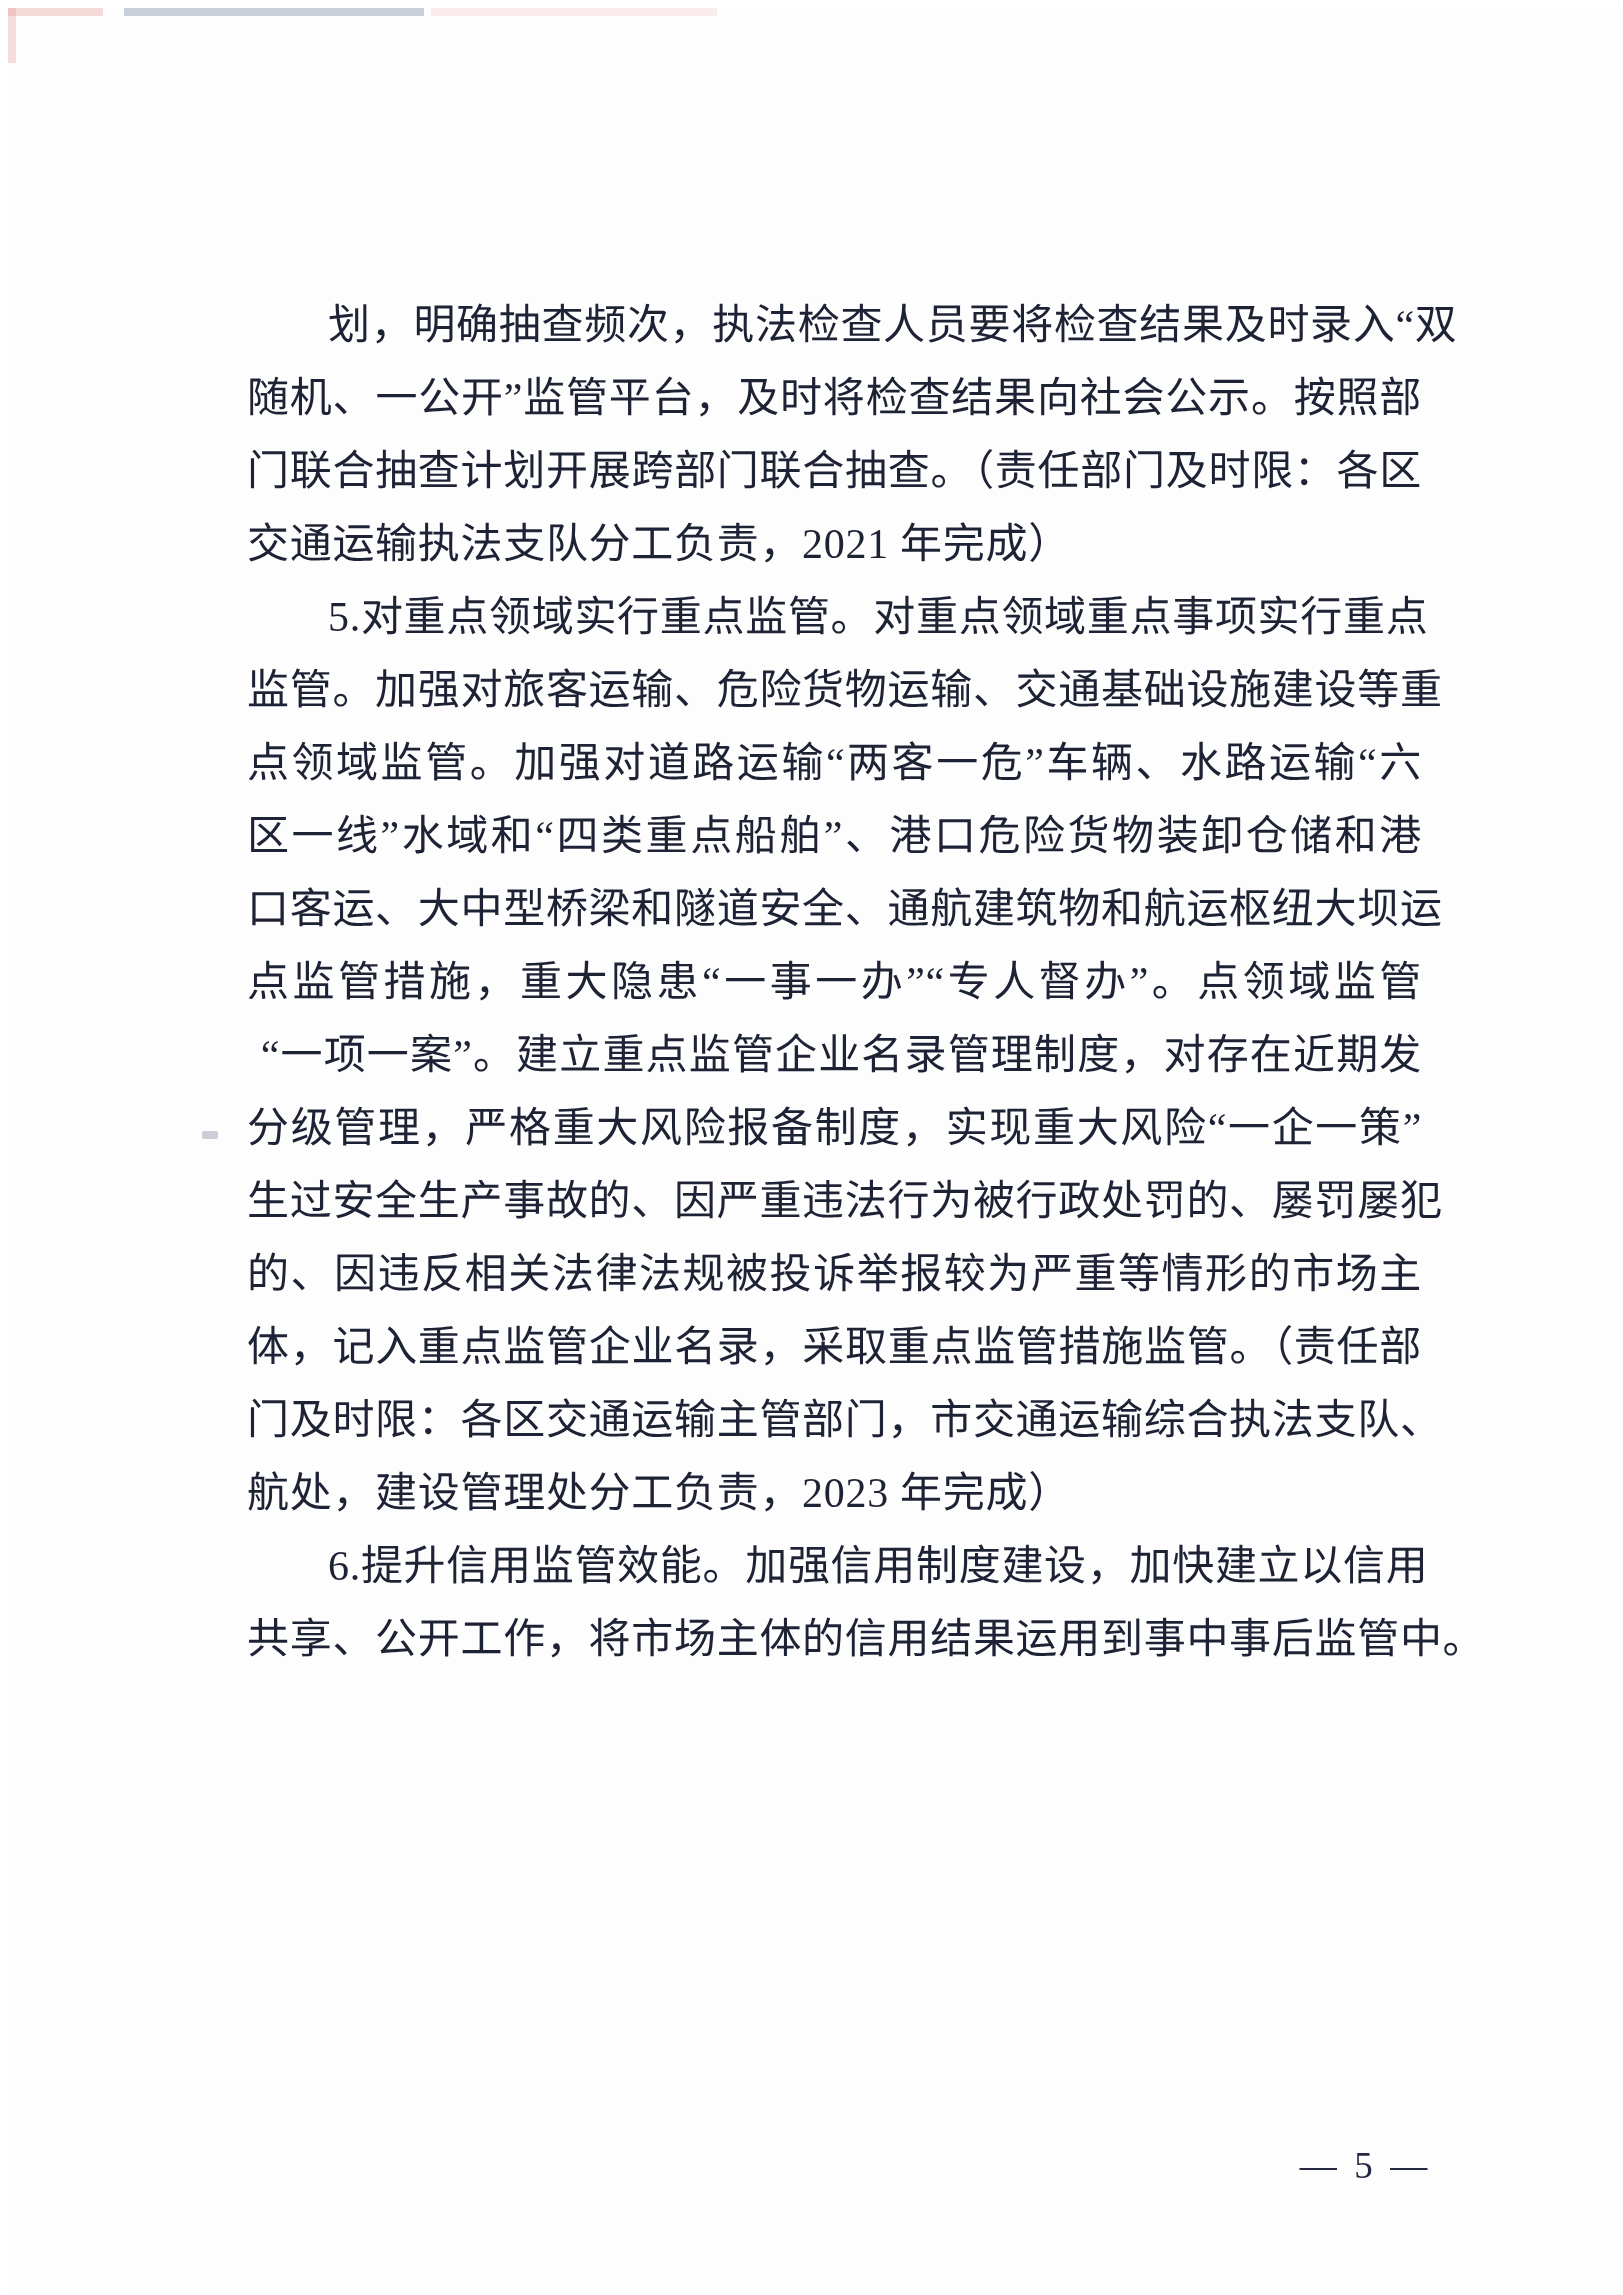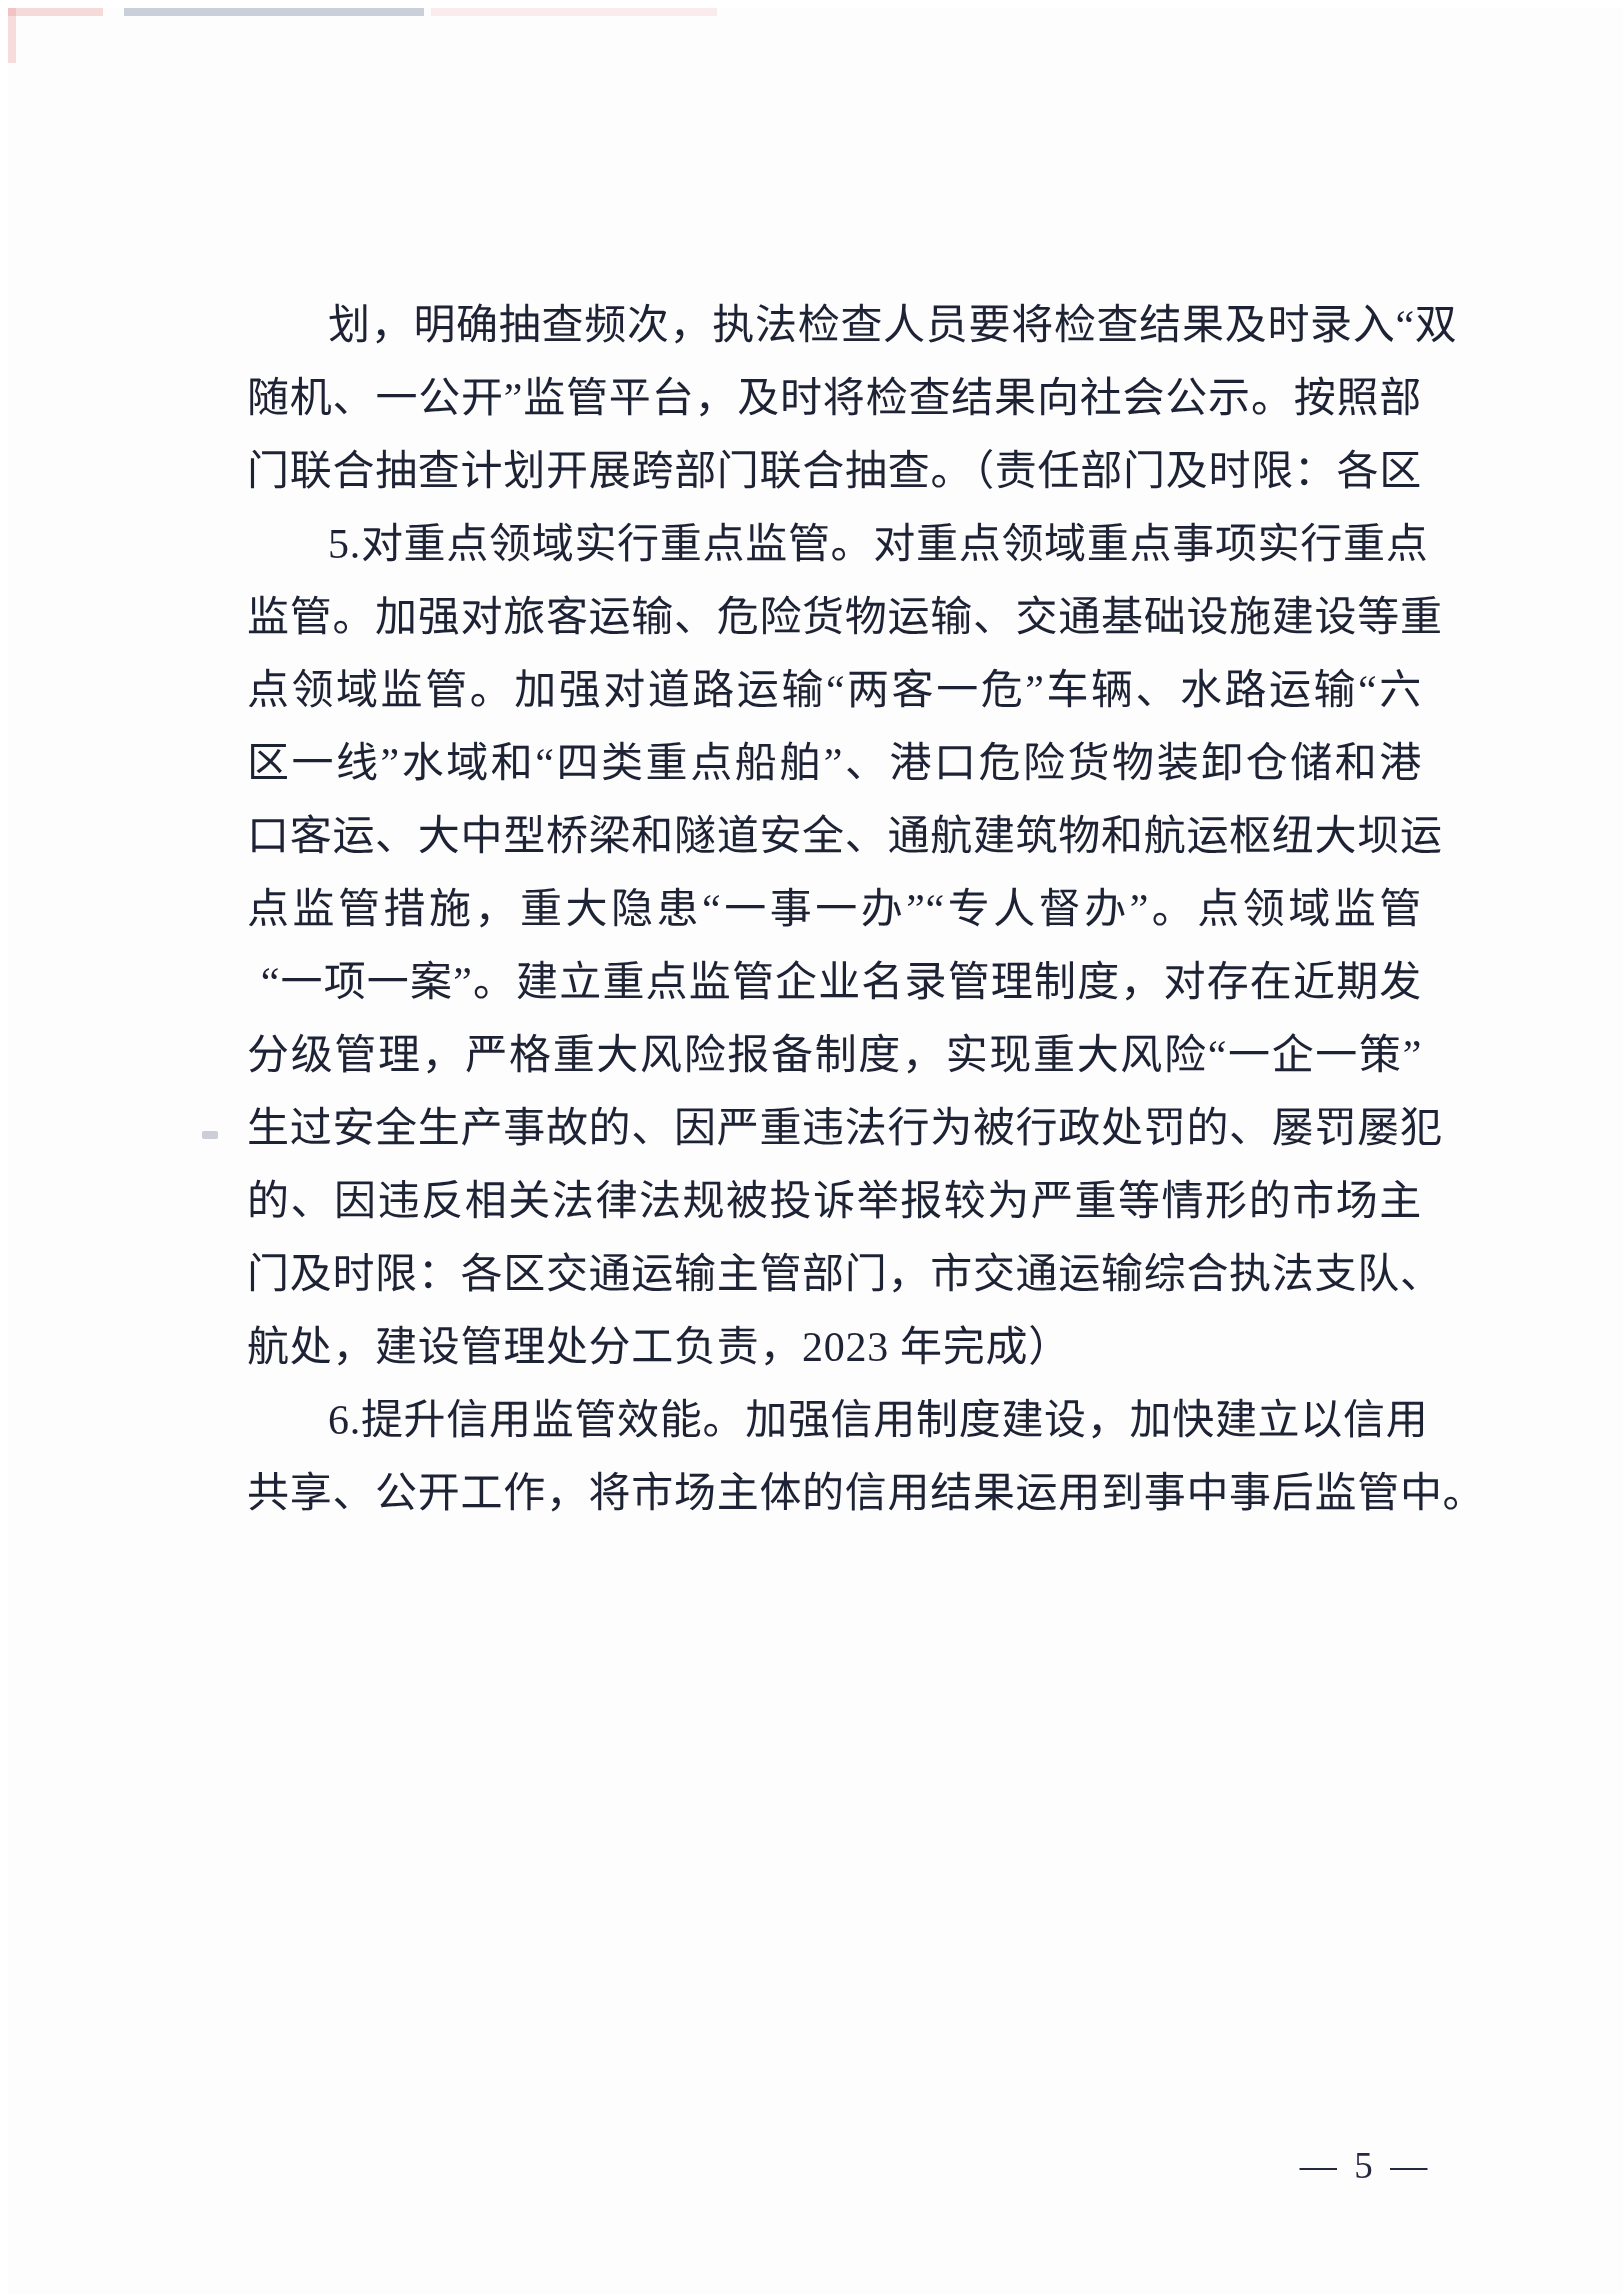--- a/index.html
+++ b/index.html
@@ -75,30 +75,32 @@
   <div class="artifact top-line"></div>
   <div class="artifact top-pink-1"></div>
   <div class="artifact top-pink-2"></div>
   <div class="artifact left-pink"></div>
   <div class="artifact stray-dash"></div>
 
   <div class="text-block">
     <div class="line indent-2">划，明确抽查频次，执法检查人员要将检查结果及时录入“双</div>
     <div class="line">随机、一公开”监管平台，及时将检查结果向社会公示。按照部</div>
     <div class="line">门联合抽查计划开展跨部门联合抽查。（责任部门及时限：各区</div>
+    <div class="line para-end">交通运输执法支队分工负责，2021 年完成）</div>
     <div class="line indent-2">5.对重点领域实行重点监管。对重点领域重点事项实行重点</div>
     <div class="line">监管。加强对旅客运输、危险货物运输、交通基础设施建设等重</div>
     <div class="line">点领域监管。加强对道路运输“两客一危”车辆、水路运输“六</div>
     <div class="line">区一线”水域和“四类重点船舶”、港口危险货物装卸仓储和港</div>
     <div class="line">口客运、大中型桥梁和隧道安全、通航建筑物和航运枢纽大坝运</div>
     <div class="line">点监管措施，重大隐患“一事一办”“专人督办”。点领域监管</div>
     <div class="line indent-half">“一项一案”。建立重点监管企业名录管理制度，对存在近期发</div>
     <div class="line">分级管理，严格重大风险报备制度，实现重大风险“一企一策”</div>
     <div class="line">生过安全生产事故的、因严重违法行为被行政处罚的、屡罚屡犯</div>
     <div class="line">的、因违反相关法律法规被投诉举报较为严重等情形的市场主</div>
+    <div class="line">体，记入重点监管企业名录，采取重点监管措施监管。（责任部</div>
     <div class="line">门及时限：各区交通运输主管部门，市交通运输综合执法支队、</div>
     <div class="line para-end">航处，建设管理处分工负责，2023 年完成）</div>
     <div class="line indent-2">6.提升信用监管效能。加强信用制度建设，加快建立以信用</div>
     <div class="line">共享、公开工作，将市场主体的信用结果运用到事中事后监管中。</div>
   </div>
 
   <div class="page-number">— 5 —</div>
 
 </div>
 

